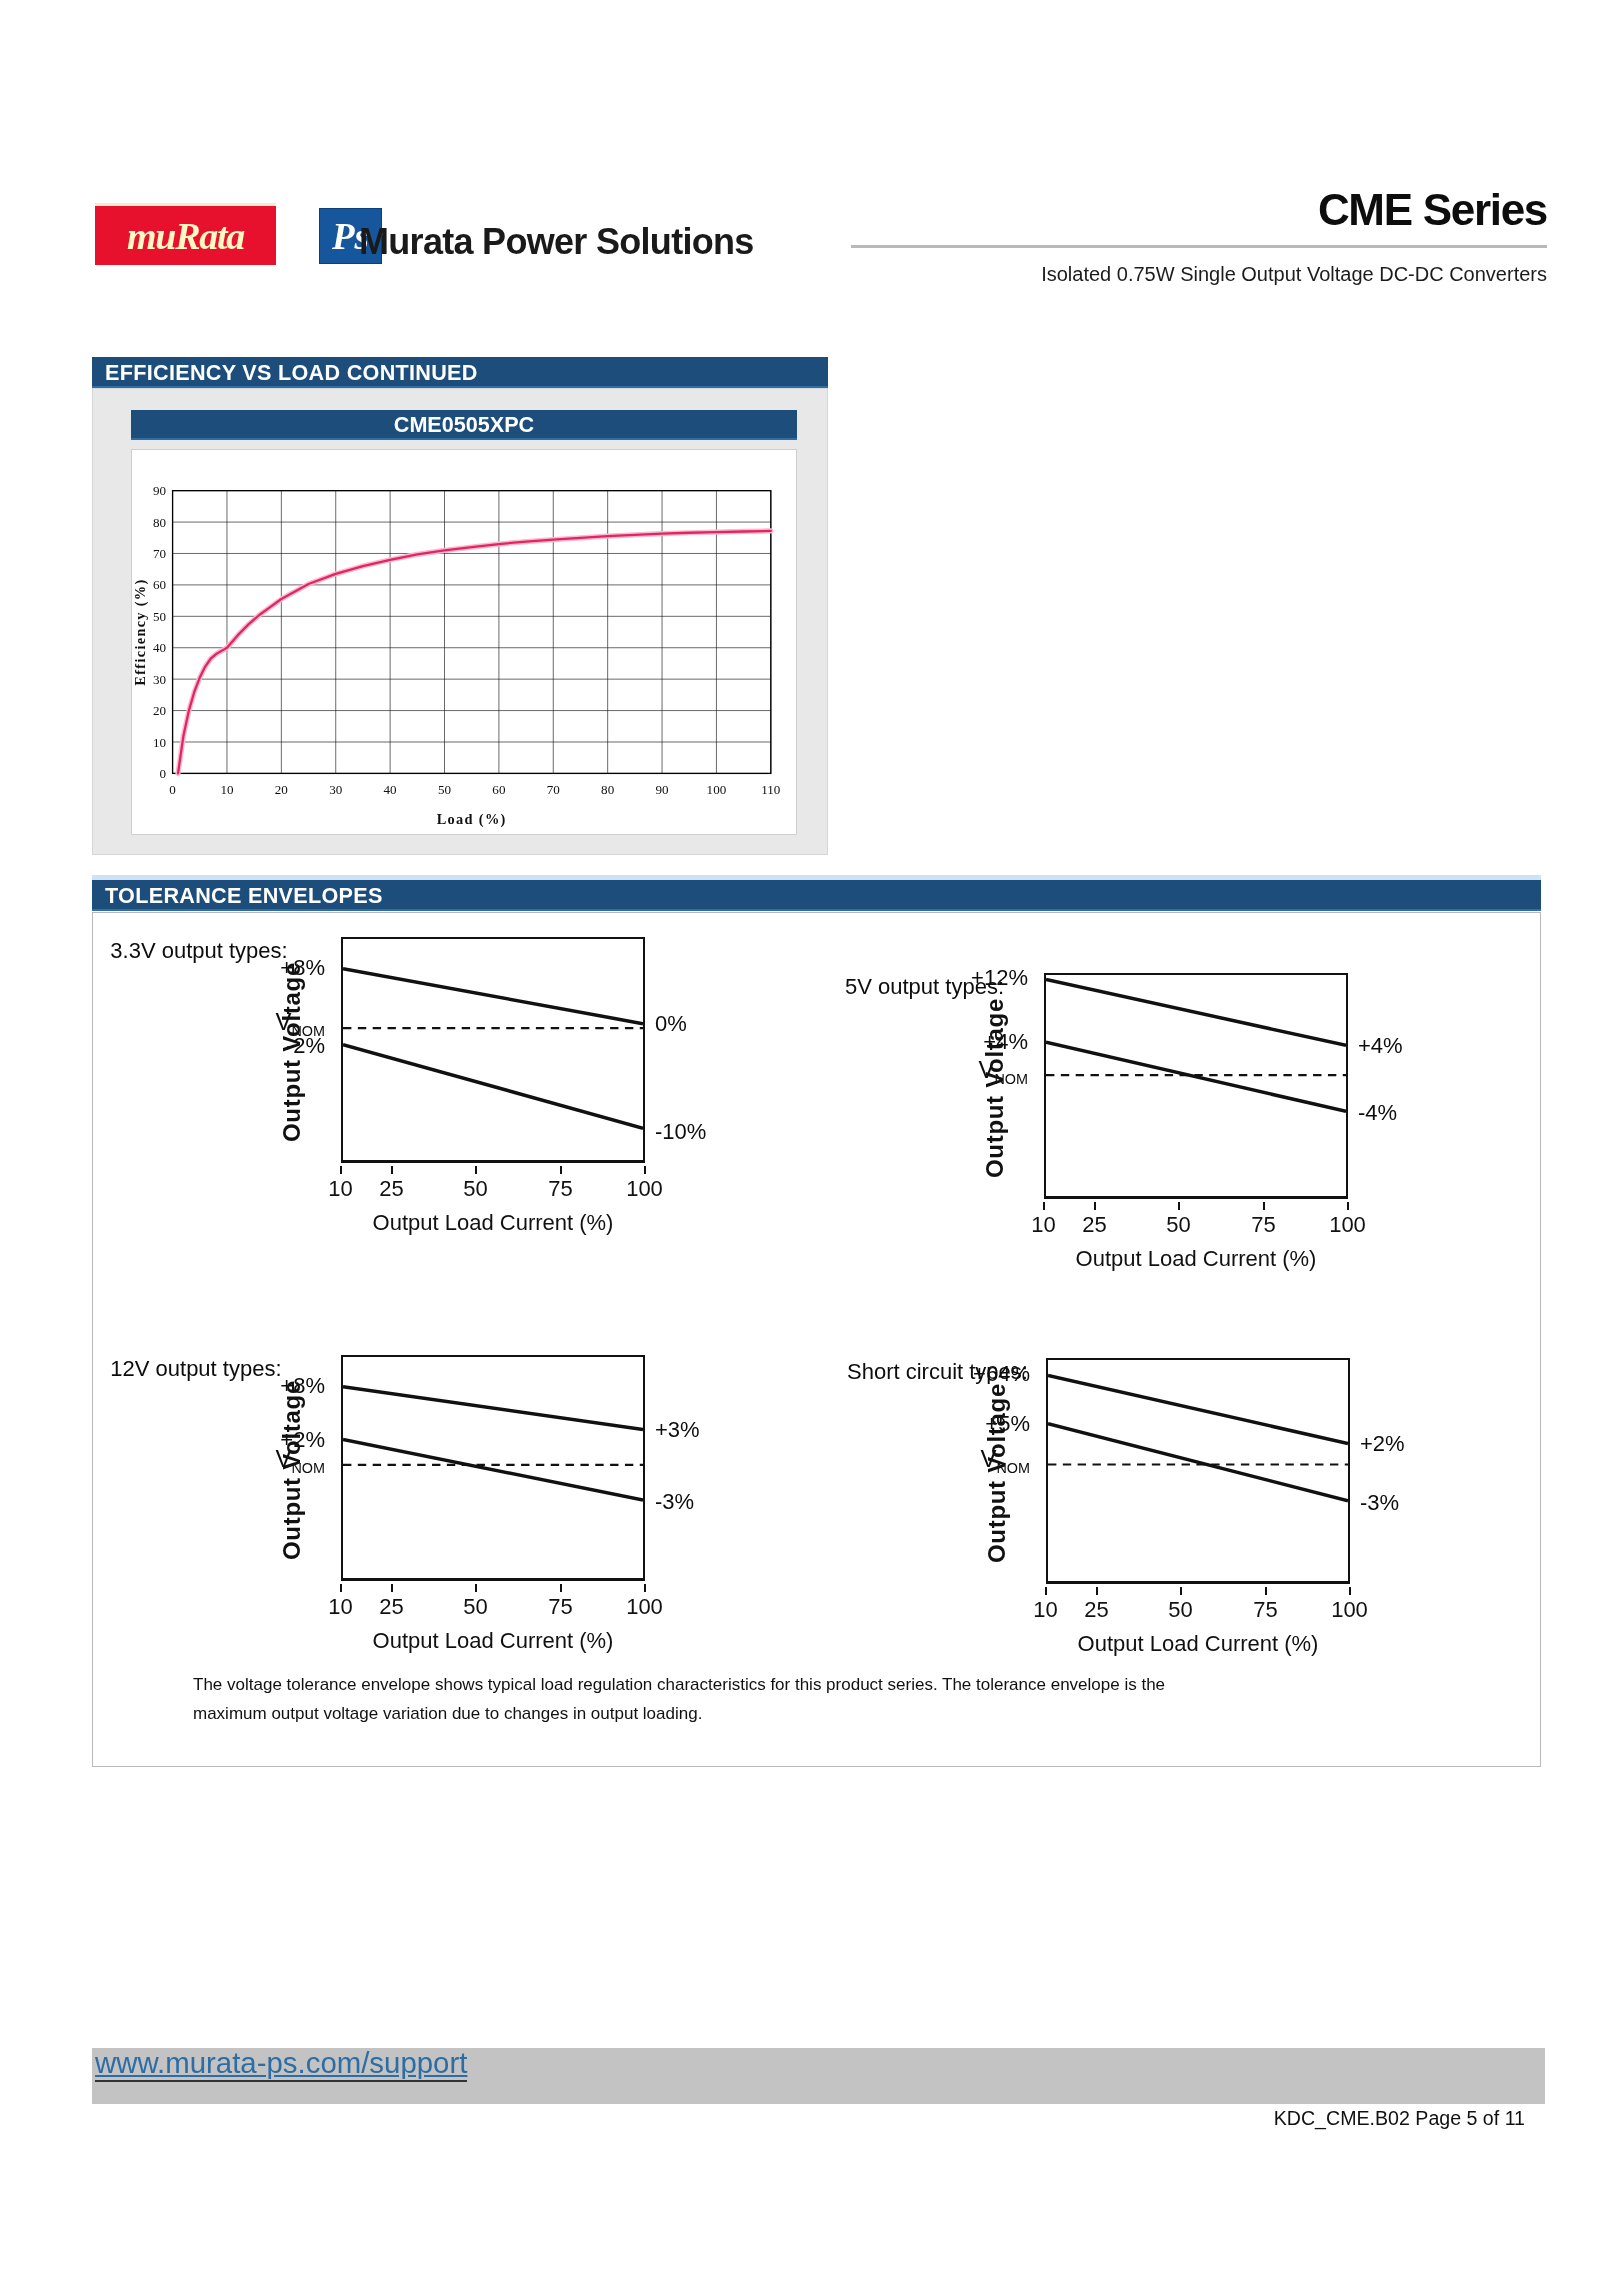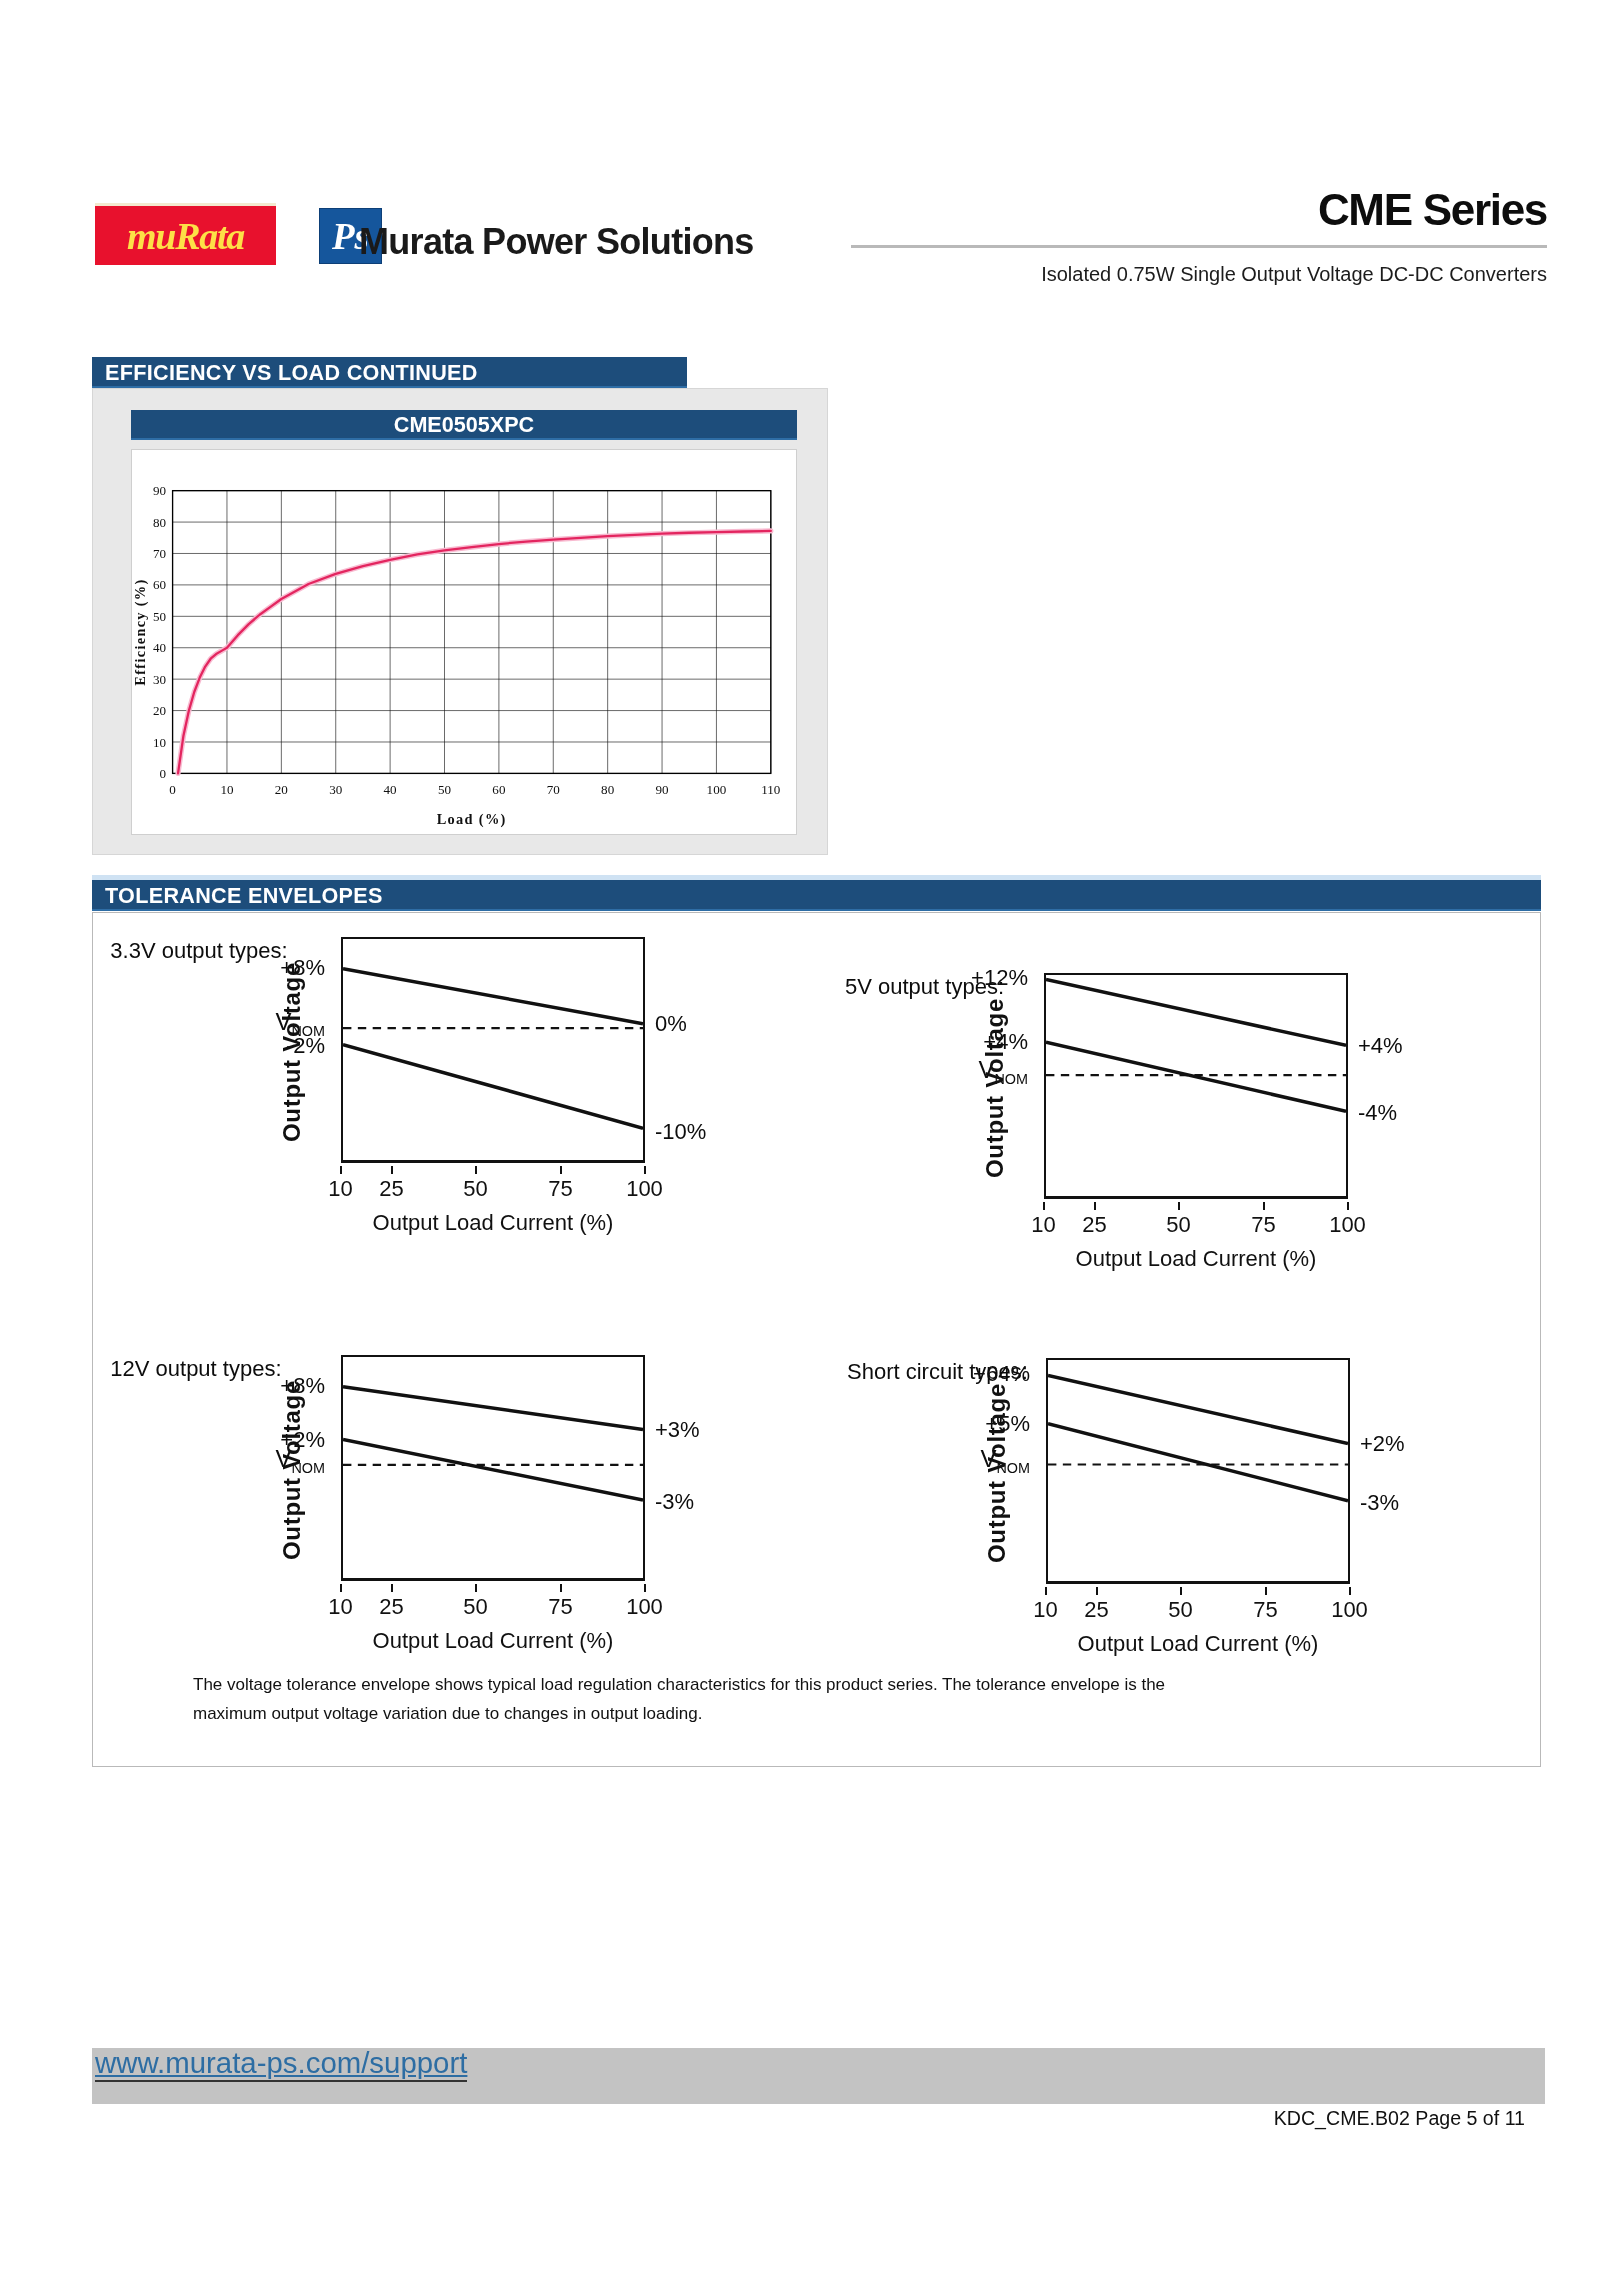--- a/index.html
+++ b/index.html
@@ -6,36 +6,36 @@
   html,body { background:#ffffff; }
   body {
     width:1622px; height:2295px; position:relative;
     font-family:"Liberation Sans", sans-serif; color:#111;
   }
   .abs { position:absolute; }
 
   
   .logo-red { left:95px; top:203px; width:181px; height:62px; background:#e8112d;
     display:flex; align-items:center; justify-content:center; border-top:3.3px solid #f3ead0; }
-  .logo-red span { color:#fde047; font-family:"Liberation Serif", serif; font-weight:bold;
+  .logo-red span { color:#fef9c3; font-family:"Liberation Serif", serif; font-weight:bold;
     font-style:italic; font-size:38px; letter-spacing:-1.3px; }
   .logo-blue { left:279px; top:208px; width:63px; height:56px; background:#15569c;
     display:flex; align-items:center; justify-content:center; border:1.3px solid #0d3f77;margin-left:40px; }
   .logo-blue span { color:#fff; font-family:"Liberation Serif", serif; font-weight:bold;
     font-style:italic; font-size:37px; }
   .company { left:359px; top:221px; font-size:36px; font-weight:bold; letter-spacing:-0.7px; color:#1a1a1a; }
   .series-title { right:75px; top:185px; font-size:44px; font-weight:bold; letter-spacing:-1.3px; color:#0d0d0d; }
   .header-rule { left:851px; top:245px; width:696px; height:3.3px; background:#b9b9b9; }
   .subtitle { right:75px; top:263px; font-size:20px; color:#1c1c1c; }
 
   
   .section-bar { background:#1d4d7b; color:#fff; font-weight:bold; font-size:21.6px;
     line-height:31px; height:31px; padding-left:13px; letter-spacing:0.3px;
     border-bottom:2px solid #2e6da5; }
-  .eff-bar { left:92px; top:357px; width:595px; }
+  .eff-bar { left:92px; top:357px; width:736px; }
   .tol-strip { left:92px; top:875px; width:1449px; height:5.2px; background:#cfe2f3; }
   .tol-bar { left:92px; top:880px; width:1449px; }
 
   
   .eff-panel { left:92px; top:388px; width:736px; height:467px; background:#e8e8e8;
     border:0.7px solid #d6d6d6; }
   .cme-bar { left:131px; top:410px; width:666px; height:30px; background:#1d4d7b;
     color:#fff; font-weight:bold; font-size:21.6px; line-height:30px; text-align:center;
     border-bottom:2px solid #2e6da5; }
   .eff-white { left:131px; top:449px; width:666px; height:386px; background:#ffffff;

